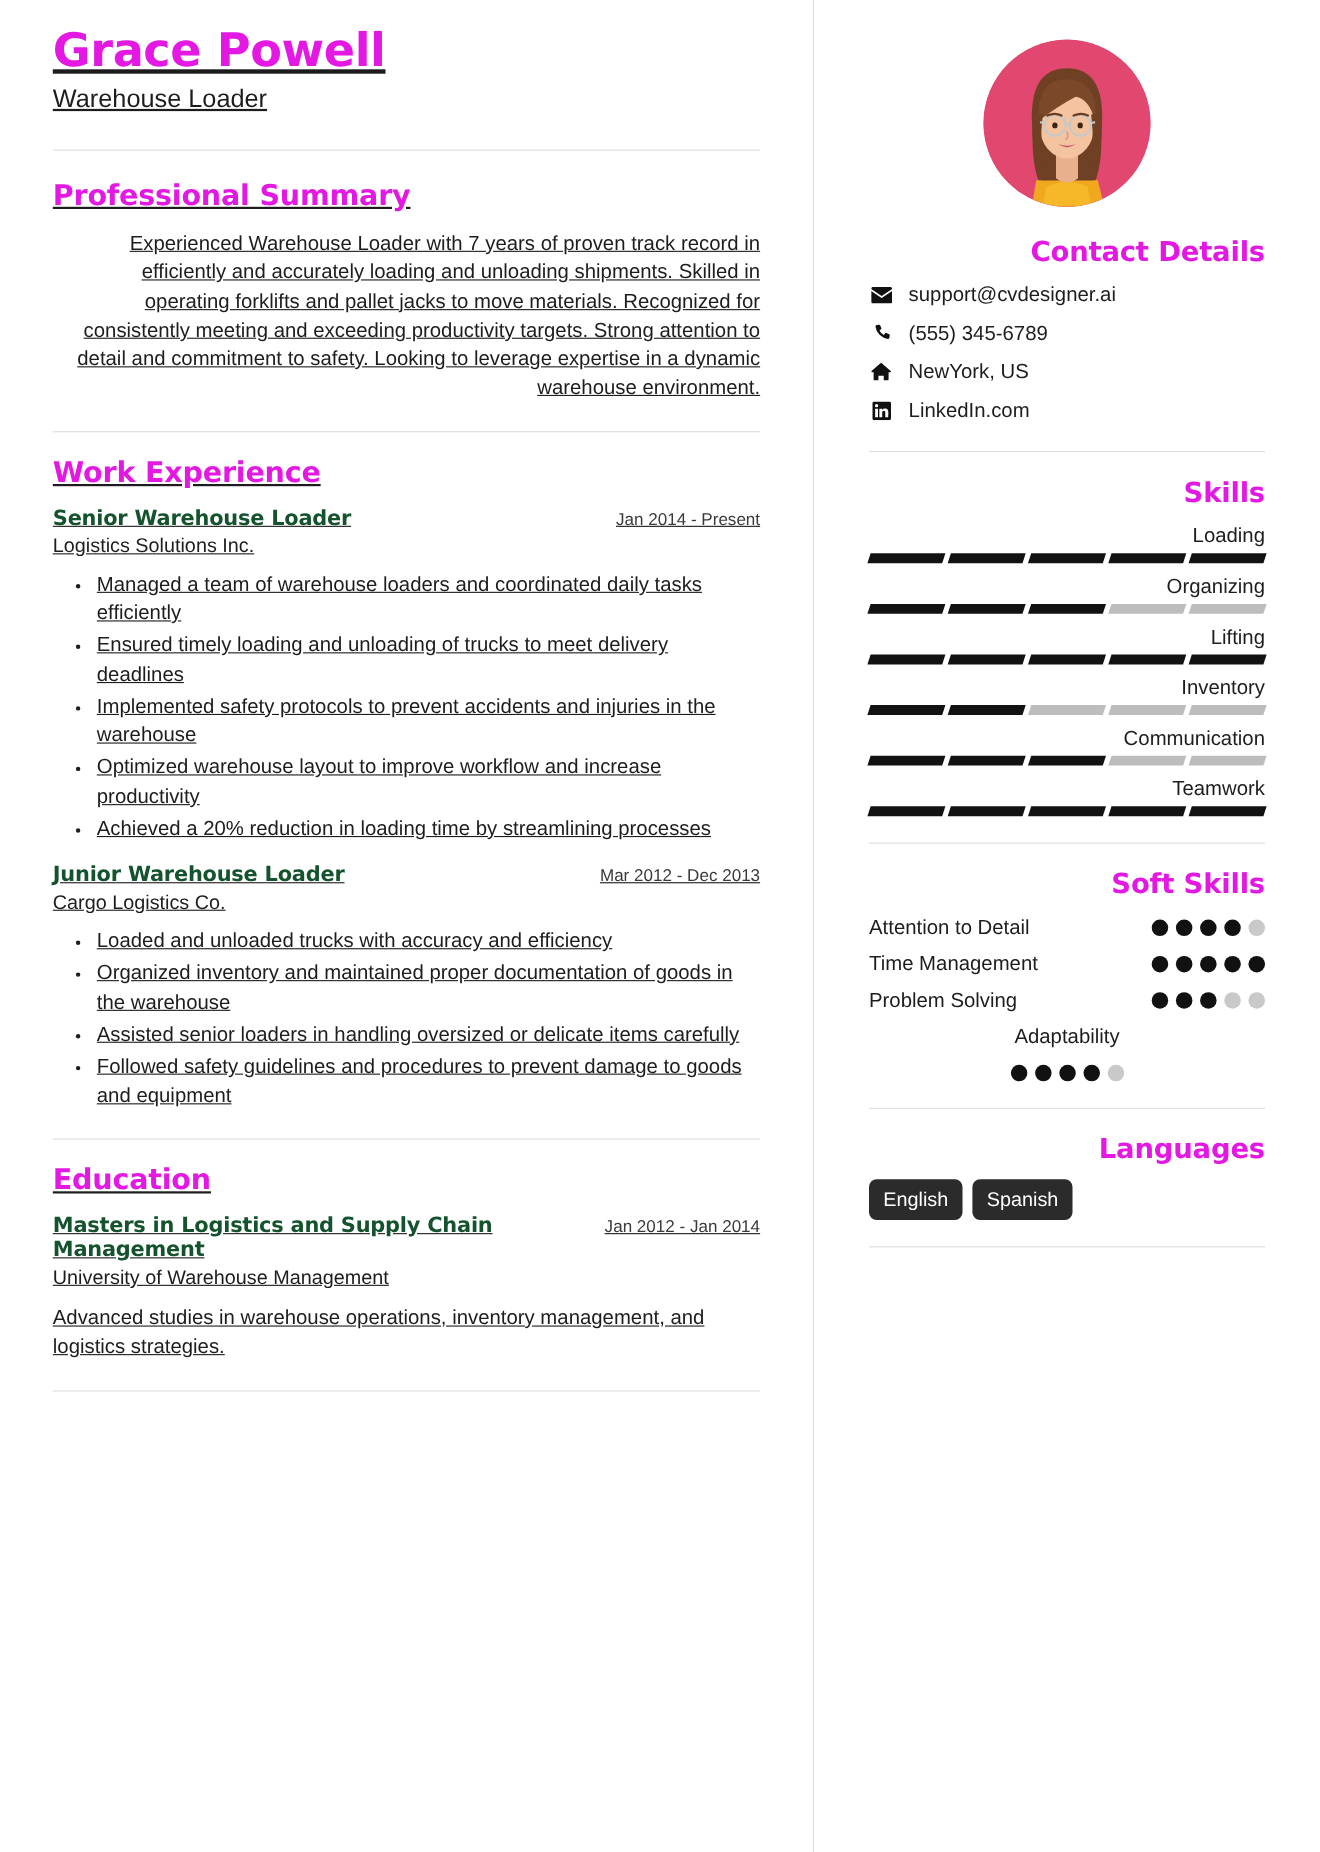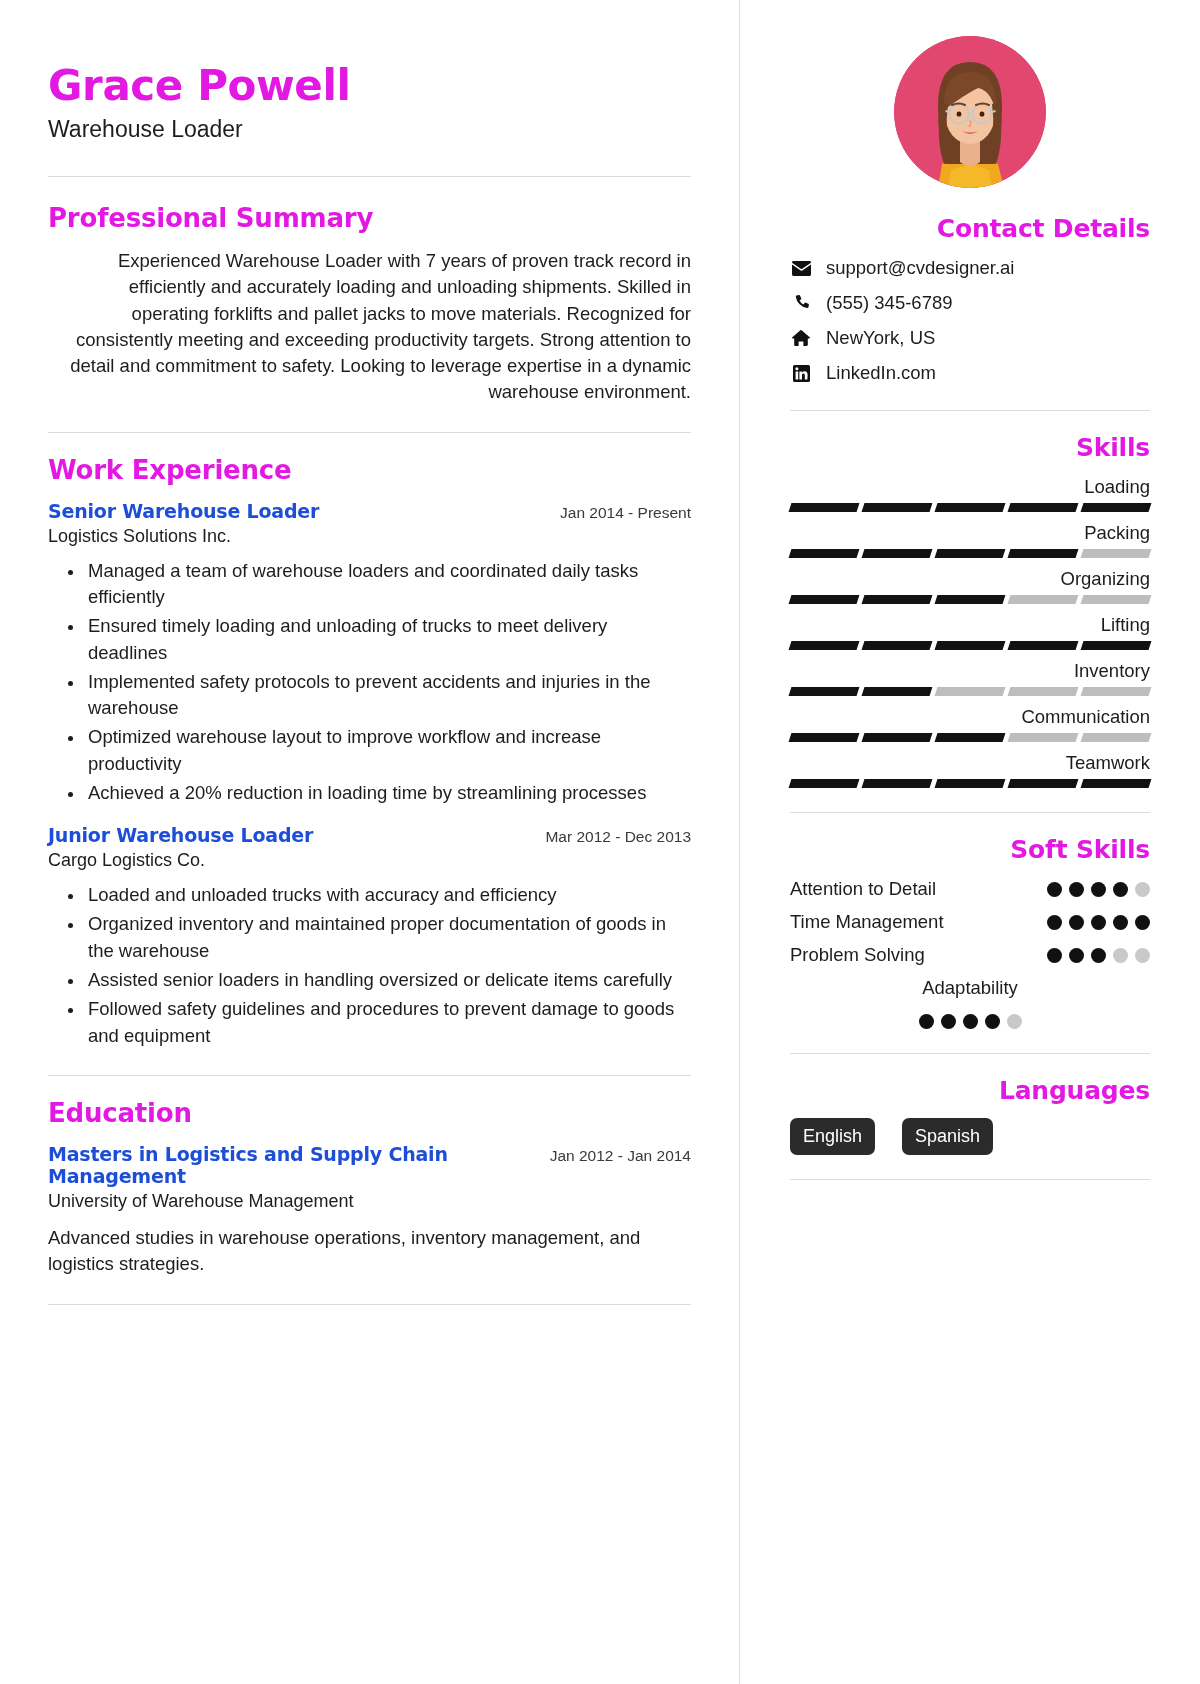--- a/index.html
+++ b/index.html
@@ -17,23 +17,24 @@
     position: relative;
     width: 1200px;
     min-height: 1684px;
     background: #fff;
     display: flex;
     align-items: flex-start;
   }
   
   .main-col {
     width: 740px;
-    padding: 64px 48px 40px 48px;
+    padding: 24px 48px 40px 48px;
     border-right: 1px solid #dcdcdc;
     min-height: 1684px;
+    text-decoration: underline;
   }
   .side-col {
     width: 460px;
     padding: 36px 50px 40px 50px;
     text-align: right;
   }
 
   
   .name {
     font-family: "DejaVu Sans", sans-serif;
@@ -87,21 +88,21 @@
   .entry:last-child { margin-bottom: 0; }
   .entry-head {
     display: flex;
     align-items: baseline;
     justify-content: space-between;
     gap: 16px;
   }
   .entry-role {
     font-size: 19px;
     font-weight: 700;
-    color: #1d4ed8;
+    color: #14532d;
     font-family: "DejaVu Sans", sans-serif;
     letter-spacing: -0.2px;
   }
   .entry-date {
     font-size: 15.5px;
     color: #3a3a3a;
     white-space: nowrap;
     flex: none;
   }
   .entry-org {
@@ -211,21 +212,21 @@
     height: 15px;
     border-radius: 50%;
     background: #c9c9c9;
   }
   .dot.on { background: #111111; }
 
   
   .lang-wrap {
     display: flex;
     flex-wrap: wrap;
-    gap: 27px;
+    gap: 9px;
     margin-top: 4px;
   }
   .lang-chip {
     background: #2b2b2b;
     color: #ffffff;
     font-size: 18px;
     line-height: 1;
     padding: 9px 13px 10px 13px;
     border-radius: 7px;
   }
@@ -398,30 +399,20 @@
             <div class="skill-name">Loading</div>
             <div class="bar">
               <span class="seg on"></span>
               <span class="seg on"></span>
               <span class="seg on"></span>
               <span class="seg on"></span>
               <span class="seg on"></span>
             </div>
           </div>
           <div class="skill-row">
-            <div class="skill-name">Packing</div>
-            <div class="bar">
-              <span class="seg on"></span>
-              <span class="seg on"></span>
-              <span class="seg on"></span>
-              <span class="seg on"></span>
-              <span class="seg"></span>
-            </div>
-          </div>
-          <div class="skill-row">
             <div class="skill-name">Organizing</div>
             <div class="bar">
               <span class="seg on"></span>
               <span class="seg on"></span>
               <span class="seg on"></span>
               <span class="seg"></span>
               <span class="seg"></span>
             </div>
           </div>
           <div class="skill-row">

